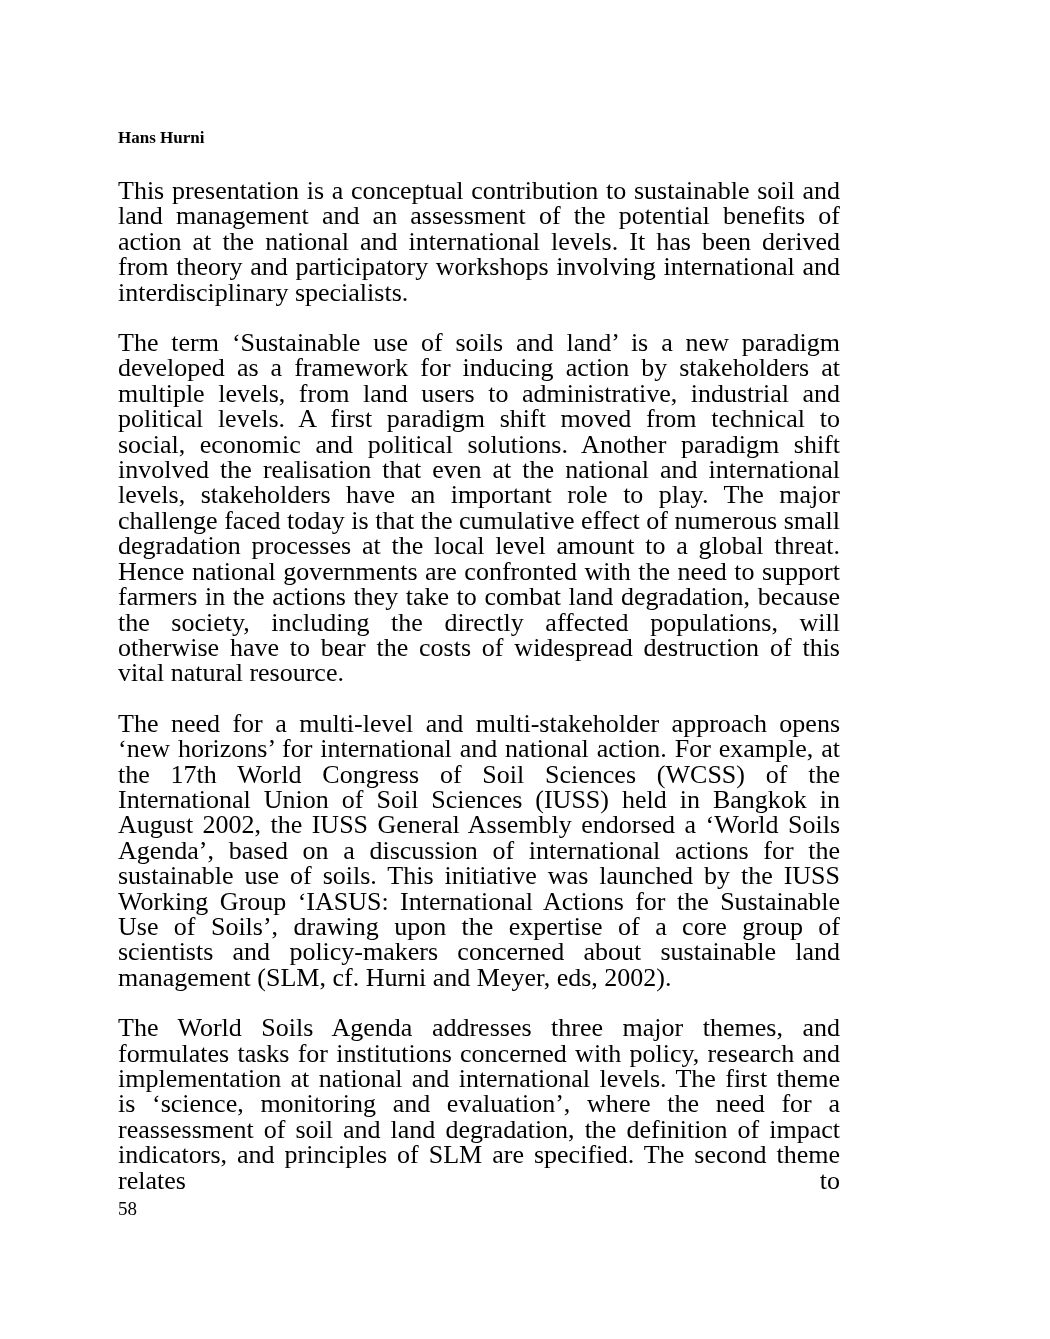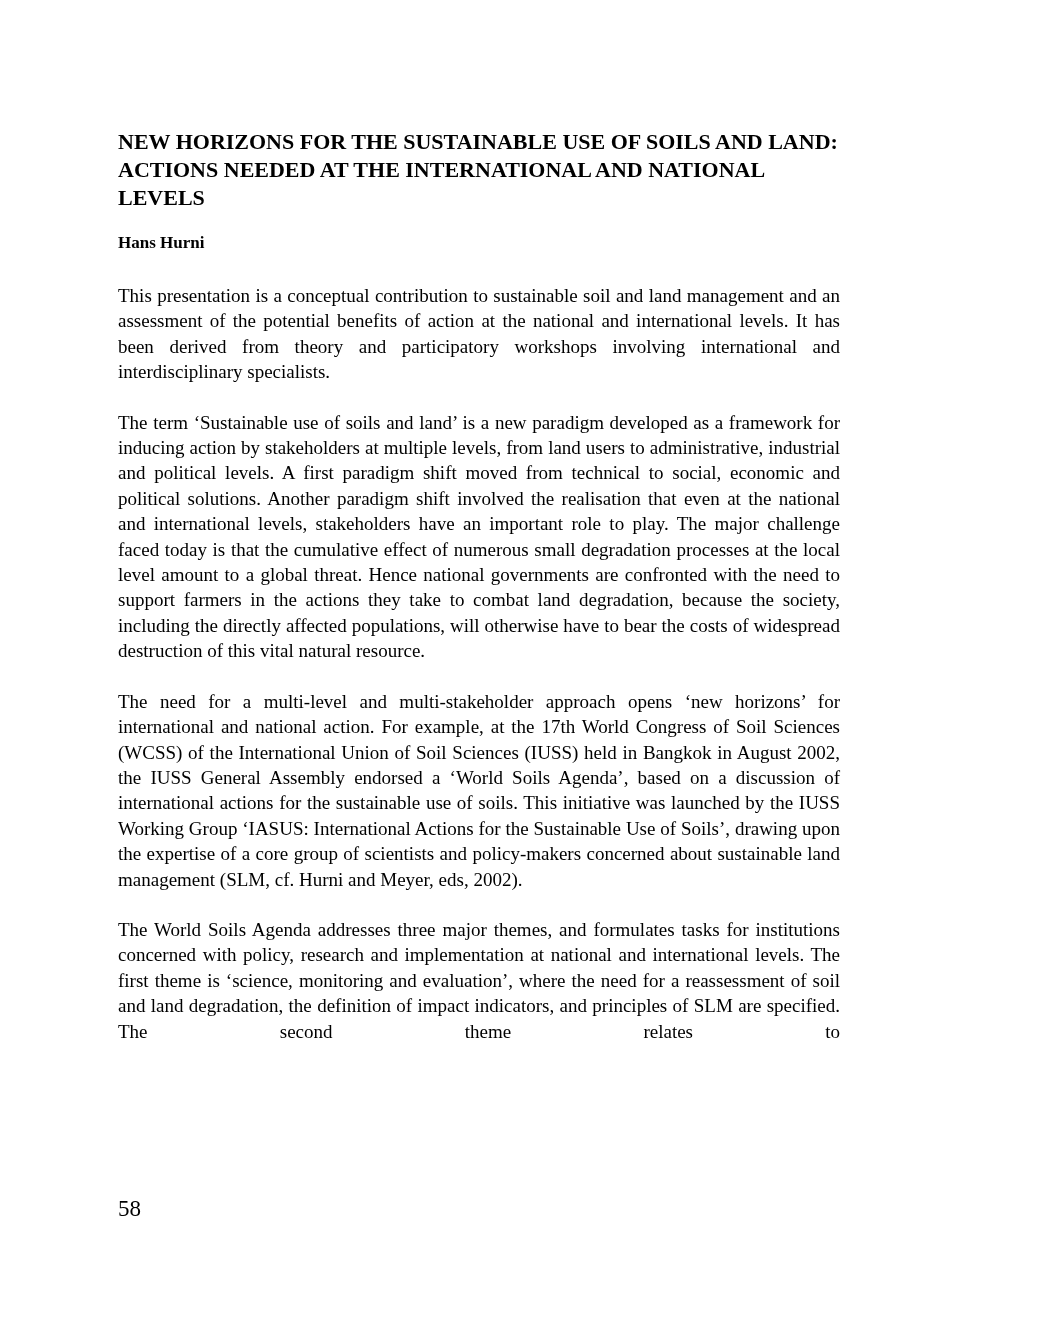--- a/index.html
+++ b/index.html
@@ -37,43 +37,42 @@
   }
   .affiliation {
     margin: 0 0 34px 0;
     font-size: 17px;
     font-weight: bold;
     font-style: italic;
     line-height: 23px;
   }
   .body-para {
     margin: 0 0 25px 0;
-    font-size: 19px;
+    font-size: 26px;
     line-height: 25.4px;
     text-align: justify;
   }
   .body-para.continues {
     
     text-align-last: justify;
     margin-top: 15px;
   }
   .page-number {
     position: absolute;
     left: 118px;
     top: 1196px;
-    font-size: 23px;
+    font-size: 19px;
     line-height: 25px;
   }
 </style>
 </head>
 <body>
 
 <div class="page">
   <div class="content">
-    <h1 class="doc-title">NEW HORIZONS FOR THE SUSTAINABLE USE OF SOILS AND LAND: ACTIONS NEEDED AT THE INTERNATIONAL AND NATIONAL LEVELS</h1>
     <p class="author">Hans Hurni</p>
     <p class="body-para">This presentation is a conceptual contribution to sustainable soil and land management and an assessment of the potential benefits of action at the national and international levels. It has been derived from theory and participatory workshops involving international and interdisciplinary specialists.</p>
     <p class="body-para">The term ‘Sustainable use of soils and land’ is a new paradigm developed as a framework for inducing action by stakeholders at multiple levels, from land users to administrative, industrial and political levels. A first paradigm shift moved from technical to social, economic and political solutions. Another paradigm shift involved the realisation that even at the national and international levels, stakeholders have an important role to play. The major challenge faced today is that the cumulative effect of numerous small degradation processes at the local level amount to a global threat. Hence national governments are confronted with the need to support farmers in the actions they take to combat land degradation, because the society, including the directly affected populations, will otherwise have to bear the costs of widespread destruction of this vital natural resource.</p>
     <p class="body-para">The need for a multi-level and multi-stakeholder approach opens ‘new horizons’ for international and national action. For example, at the 17th World Congress of Soil Sciences (WCSS) of the International Union of Soil Sciences (IUSS) held in Bangkok in August 2002, the IUSS General Assembly endorsed a ‘World Soils Agenda’, based on a discussion of international actions for the sustainable use of soils. This initiative was launched by the IUSS Working Group ‘IASUS: International Actions for the Sustainable Use of Soils’, drawing upon the expertise of a core group of scientists and policy-makers concerned about sustainable land management (SLM, cf. Hurni and Meyer, eds, 2002).</p>
     <p class="body-para continues">The World Soils Agenda addresses three major themes, and formulates tasks for institutions concerned with policy, research and implementation at national and international levels. The first theme is ‘science, monitoring and evaluation’, where the need for a reassessment of soil and land degradation, the definition of impact indicators, and principles of SLM are specified. The second theme relates to</p>
   </div>
   <div class="page-number">58</div>
 </div>
 
 </body></html>

